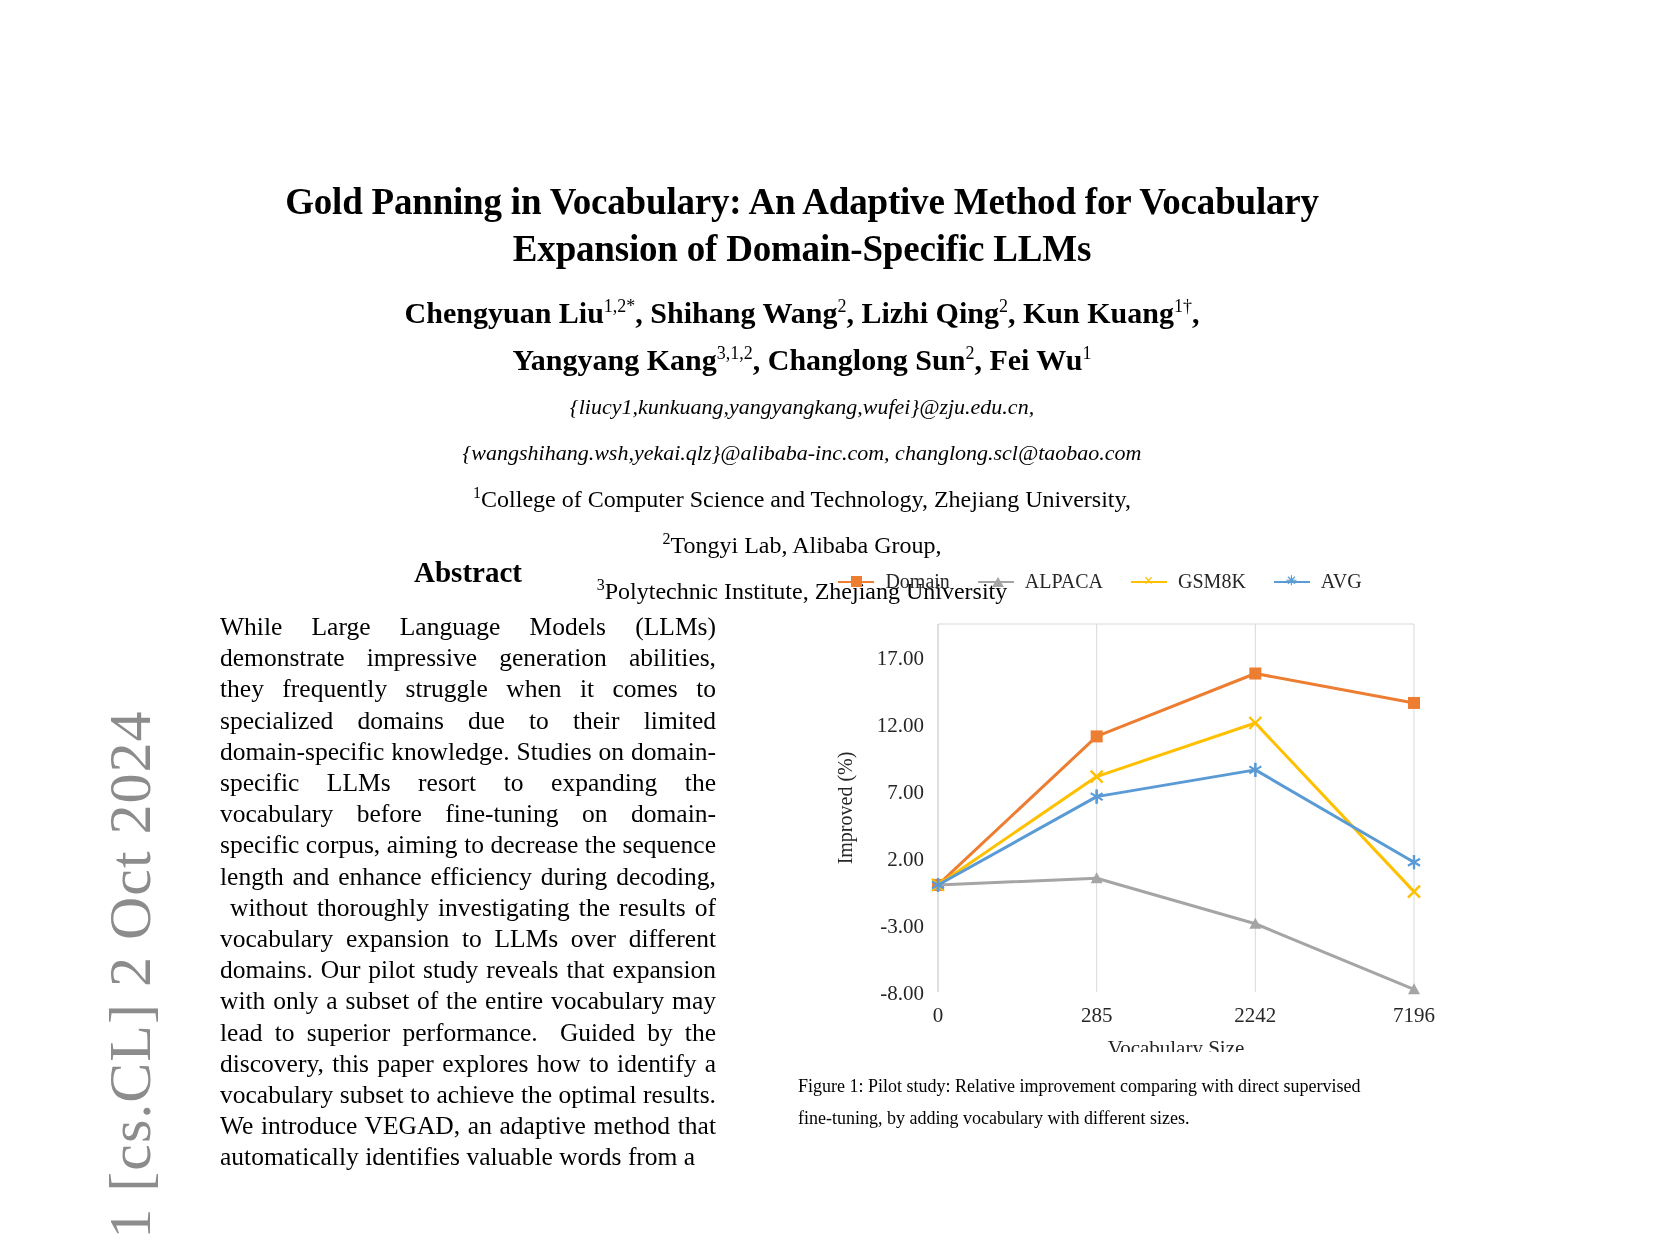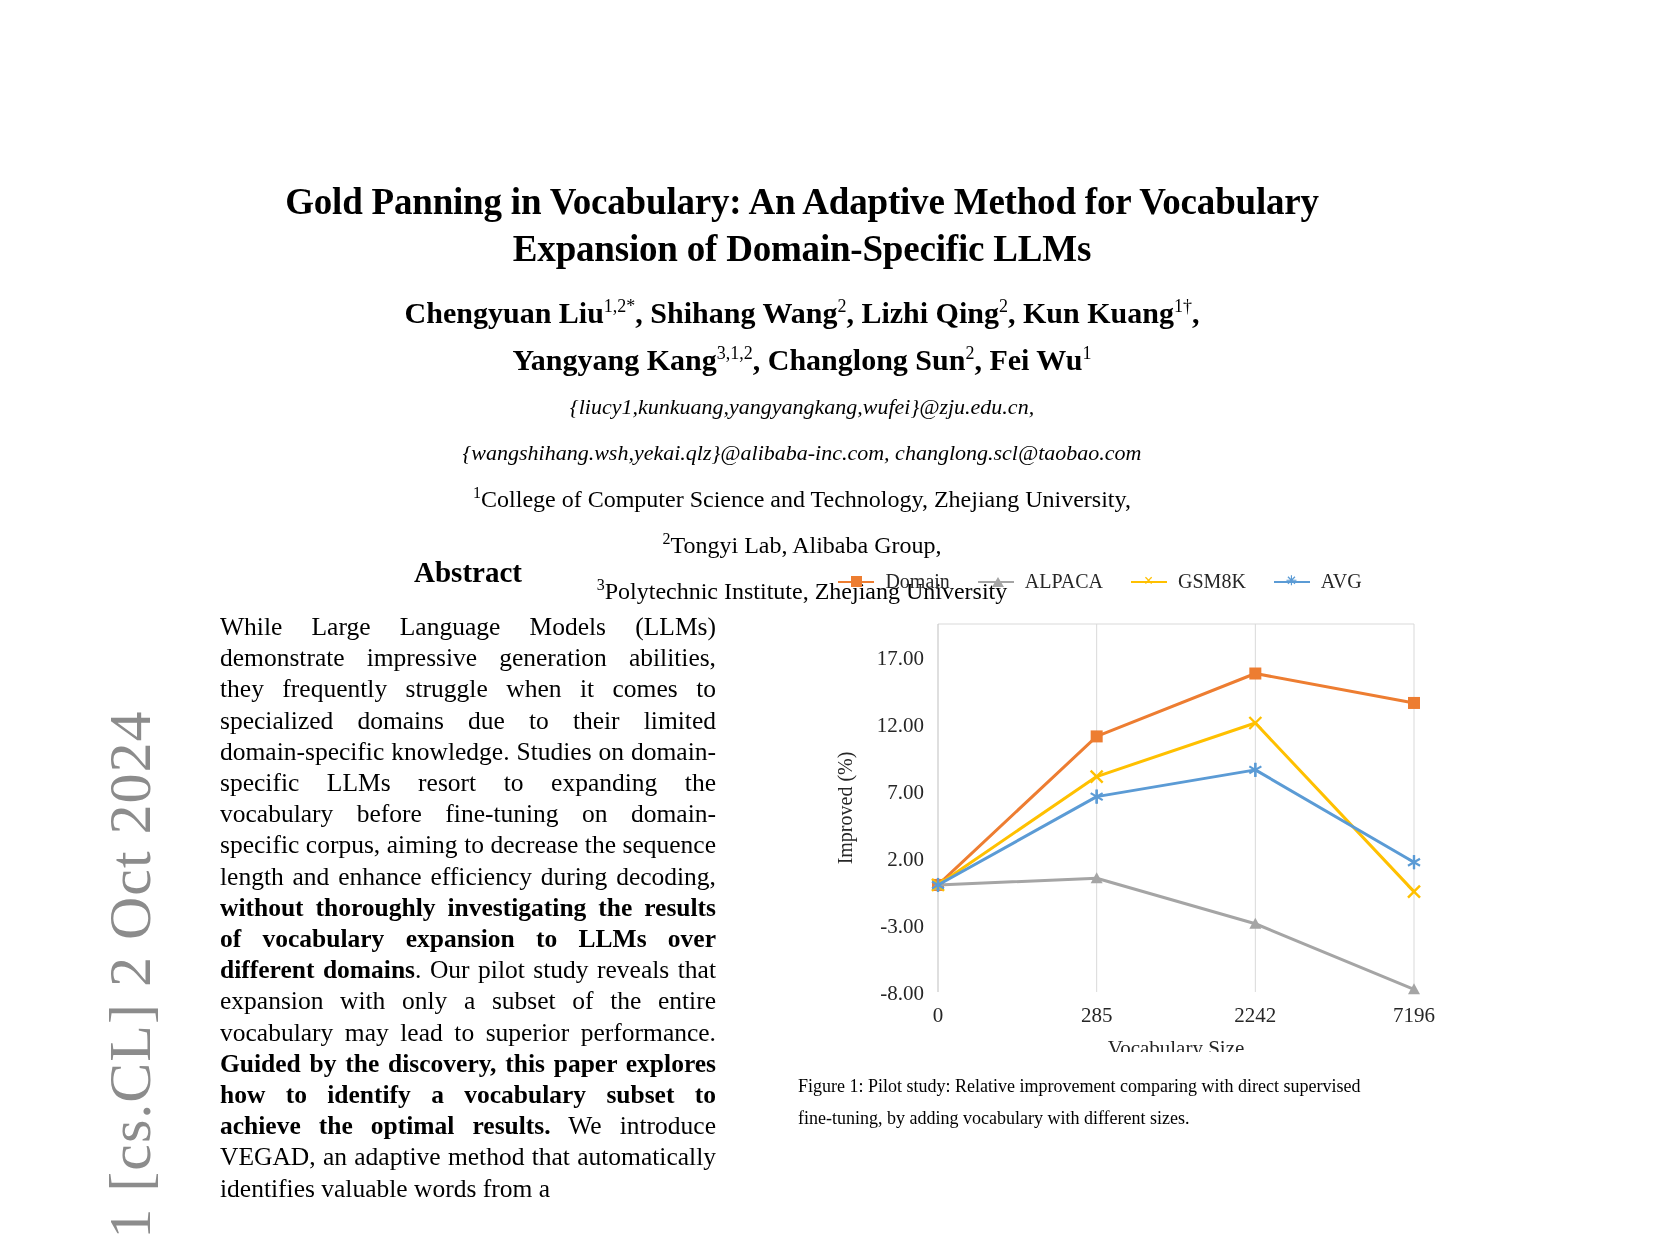--- a/index.html
+++ b/index.html
@@ -115,21 +115,21 @@
     margin-bottom: 22px;
   }
   .abstract-body {
     font-family: "Liberation Serif", serif;
     font-size: 25.5px;
     line-height: 31.2px;
     text-align: justify;
     text-justify: inter-word;
     hyphens: none;
   }
-  .abstract-body b { font-weight: bold; }
+  .abstract-body b { font-weight: normal; margin-left: 10px; }
 
   
   #right-column {
     position: absolute;
     left: 790px;
     top: 556px;
     width: 620px;
   }
 
   #figure-box {

